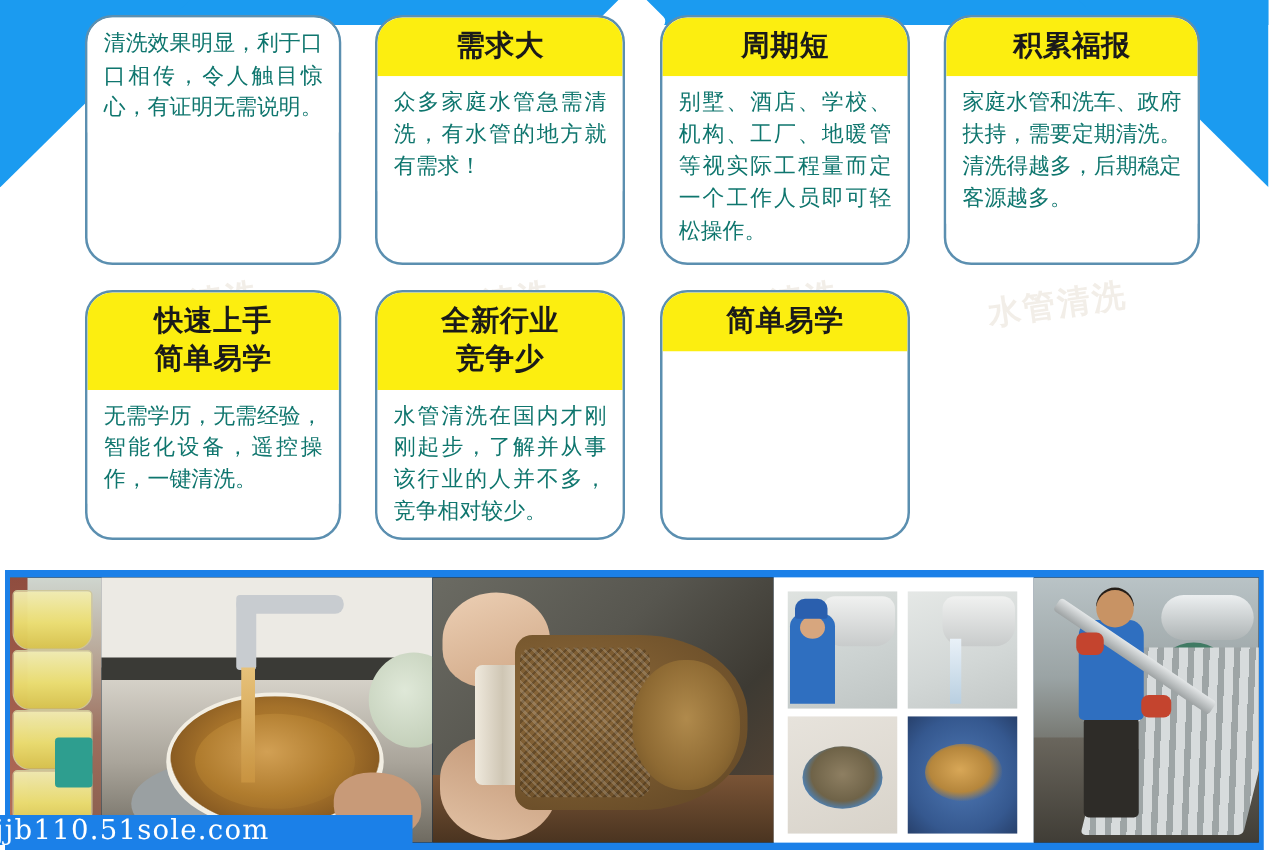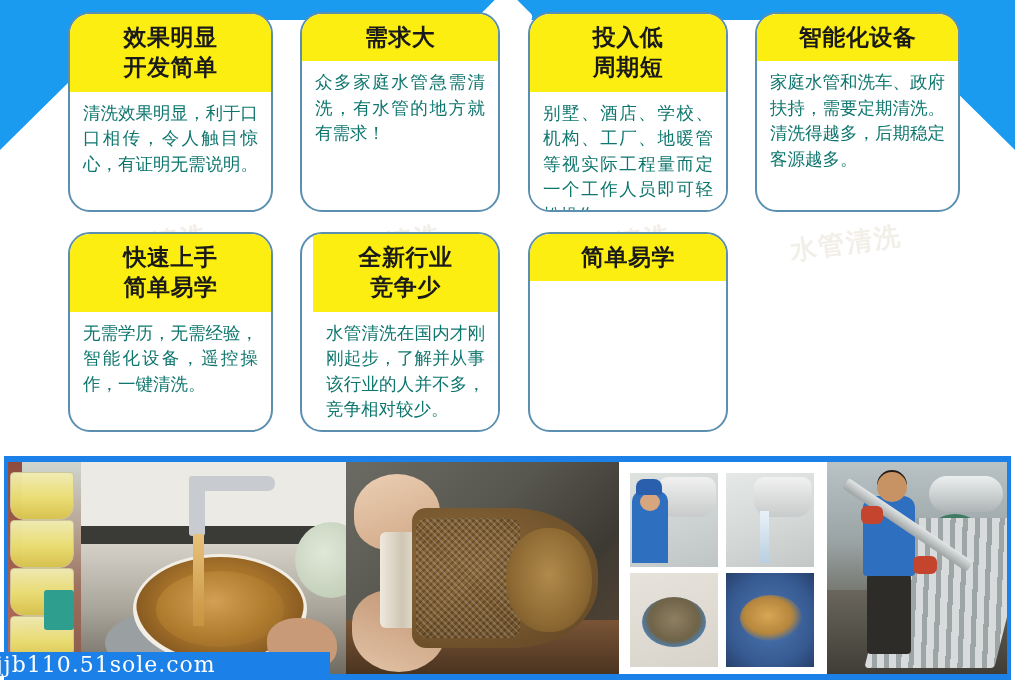--- a/index.html
+++ b/index.html
@@ -203,68 +203,63 @@
   <div class="wm" style="left:560px;top:86px;">水管清洗</div>
   <div class="wm" style="left:790px;top:86px;">水管清洗</div>
   <div class="wm" style="left:96px;top:226px;">水管清洗</div>
   <div class="wm" style="left:330px;top:226px;">水管清洗</div>
   <div class="wm" style="left:560px;top:226px;">水管清洗</div>
   <div class="wm" style="left:790px;top:226px;">水管清洗</div>
 
   <div class="grid">
 
     <div class="card" style="left:68px;top:12px;width:205px;height:200px;">
-      <div class="card-head">
-        <div>效果明显</div>
-        <div>开发简单</div>
-      </div>
       <div class="card-body">
         <p>清洗效果明显，利于口口相传，令人触目惊心，有证明无需说明。</p>
       </div>
     </div>
 
     <div class="card" style="left:300px;top:12px;width:200px;height:200px;">
       <div class="card-head">
         <div>需求大</div>
       </div>
       <div class="card-body">
         <p>众多家庭水管急需清洗，有水管的地方就有需求！</p>
       </div>
     </div>
 
     <div class="card" style="left:528px;top:12px;width:200px;height:200px;">
       <div class="card-head">
-        <div>投入低</div>
         <div>周期短</div>
       </div>
       <div class="card-body">
         <p>别墅、酒店、学校、机构、工厂、地暖管等视实际工程量而定一个工作人员即可轻松操作。</p>
       </div>
     </div>
 
     <div class="card" style="left:755px;top:12px;width:205px;height:200px;">
       <div class="card-head">
-        <div>智能化设备</div>
+        <div>积累福报</div>
       </div>
       <div class="card-body">
         <p>家庭水管和洗车、政府扶持，需要定期清洗。清洗得越多，后期稳定客源越多。</p>
       </div>
     </div>
 
     <div class="card" style="left:68px;top:232px;width:205px;height:200px;">
       <div class="card-head">
         <div>快速上手</div>
         <div>简单易学</div>
       </div>
       <div class="card-body">
         <p>无需学历，无需经验，智能化设备，遥控操作，一键清洗。</p>
       </div>
     </div>
 
-    <div class="card" style="left:300px;top:232px;width:200px;height:200px;padding-left:11px;">
+    <div class="card" style="left:300px;top:232px;width:200px;height:200px;">
       <div class="card-head">
         <div>全新行业</div>
         <div>竞争少</div>
       </div>
       <div class="card-body">
         <p>水管清洗在国内才刚刚起步，了解并从事该行业的人并不多，竞争相对较少。</p>
       </div>
     </div>
 
     <div class="card" style="left:528px;top:232px;width:200px;height:200px;">

